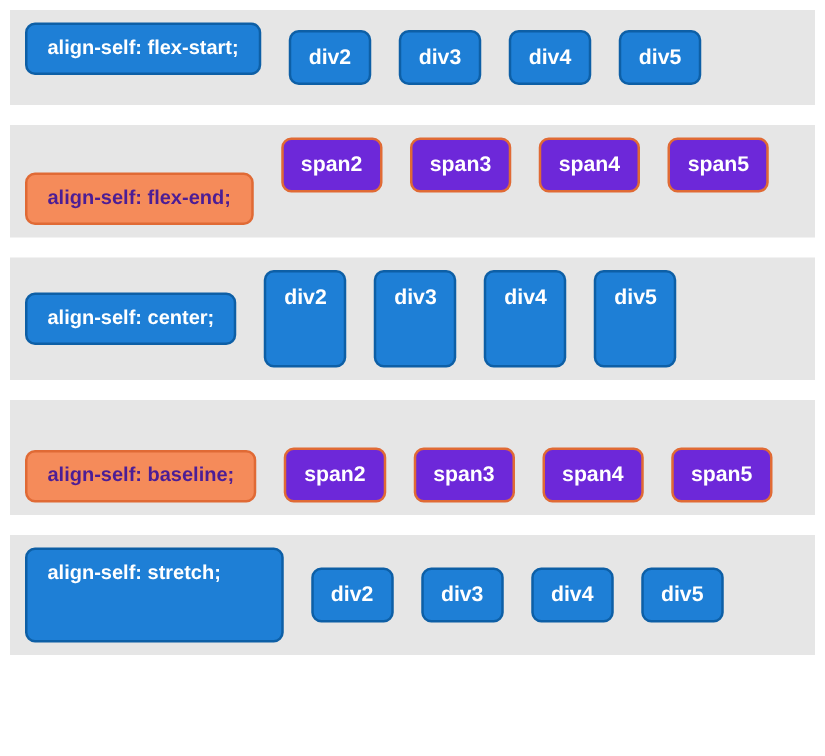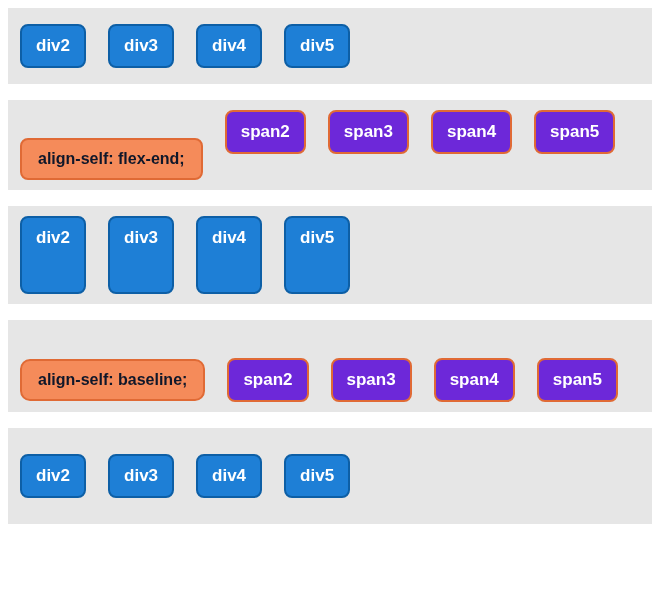--- a/index.html
+++ b/index.html
@@ -1,73 +1,76 @@
 <!DOCTYPE html>
 <html><head>
   <meta charset="utf-8">
   <style>
     * { box-sizing: border-box; margin: 0; padding: 0; }
     body { background: #fff; font-family: Arial, Helvetica, sans-serif; padding: 8px; width: 660px; }
     .example { background: #e6e6e6; margin-bottom: 16px; padding: 10px 12px; display: flex; gap: 22px; align-items: stretch; min-height: 90px; }
     .example.shorter { min-height: 76px; }
     .label-box { border-radius: 8px; padding: 10px 16px; color: #fff; font-size: 16px; font-weight: 600; white-space: nowrap; }
     .blue { background: #1e7fd6; border: 2px solid #0d5fa6; }
-    .orange { background: #f58b5a; border: 2px solid #e06a35; color: #0f172a; }
+    .orange { background: #f58b5a; border: 2px solid #e06a35; color: #4c1d95; }
     .item { border-radius: 8px; padding: 10px 14px; color: #fff; font-size: 17px; font-weight: 600; align-self: center; }
     .item.orange-item { background: #6d28d9; border: 2px solid #e06a35; }
     .item.blue-item { background: #1e7fd6; border: 2px solid #0d5fa6; }
     
     .as-flex-start { align-self: flex-start; }
     .as-flex-end { align-self: flex-end; }
     .as-center { align-self: center; }
-    .as-baseline { align-self: baseline; border-radius: 10px; }
+    .as-baseline { align-self: baseline; }
     .as-stretch { align-self: stretch; }
     
     .ex2 .item { align-self: flex-start; }
     
     .ex3 .item { align-self: stretch; padding-top: 10px; padding-bottom: 44px; }
     
     .ex4 { align-items: baseline; }
     .ex4 .label-box { margin-top: 0; }
     .ex4 .item { align-self: auto; margin-top: 28px; }
     
     .ex5 .label-box { padding-right: 48px; min-width: 206px; }
     .ex5 { min-height: 96px; }
   </style>
 </head>
 <body>
 
 <div class="example shorter">
+  <div class="label-box blue as-flex-start">align-self: flex-start;</div>
   <div class="item blue-item">div2</div>
   <div class="item blue-item">div3</div>
   <div class="item blue-item">div4</div>
   <div class="item blue-item">div5</div>
 </div>
 
 <div class="example ex2">
   <div class="label-box orange as-flex-end">align-self: flex-end;</div>
   <div class="item orange-item">span2</div>
   <div class="item orange-item">span3</div>
   <div class="item orange-item">span4</div>
   <div class="item orange-item">span5</div>
 </div>
 
 <div class="example ex3">
+  <div class="label-box blue as-center">align-self: center;</div>
   <div class="item blue-item">div2</div>
   <div class="item blue-item">div3</div>
   <div class="item blue-item">div4</div>
   <div class="item blue-item">div5</div>
 </div>
 
 <div class="example ex4">
   <div class="label-box orange as-baseline">align-self: baseline;</div>
   <div class="item orange-item">span2</div>
   <div class="item orange-item">span3</div>
   <div class="item orange-item">span4</div>
   <div class="item orange-item">span5</div>
 </div>
 
 <div class="example ex5">
+  <div class="label-box blue as-stretch">align-self: stretch;</div>
   <div class="item blue-item">div2</div>
   <div class="item blue-item">div3</div>
   <div class="item blue-item">div4</div>
   <div class="item blue-item">div5</div>
 </div>
 
 </body></html>

